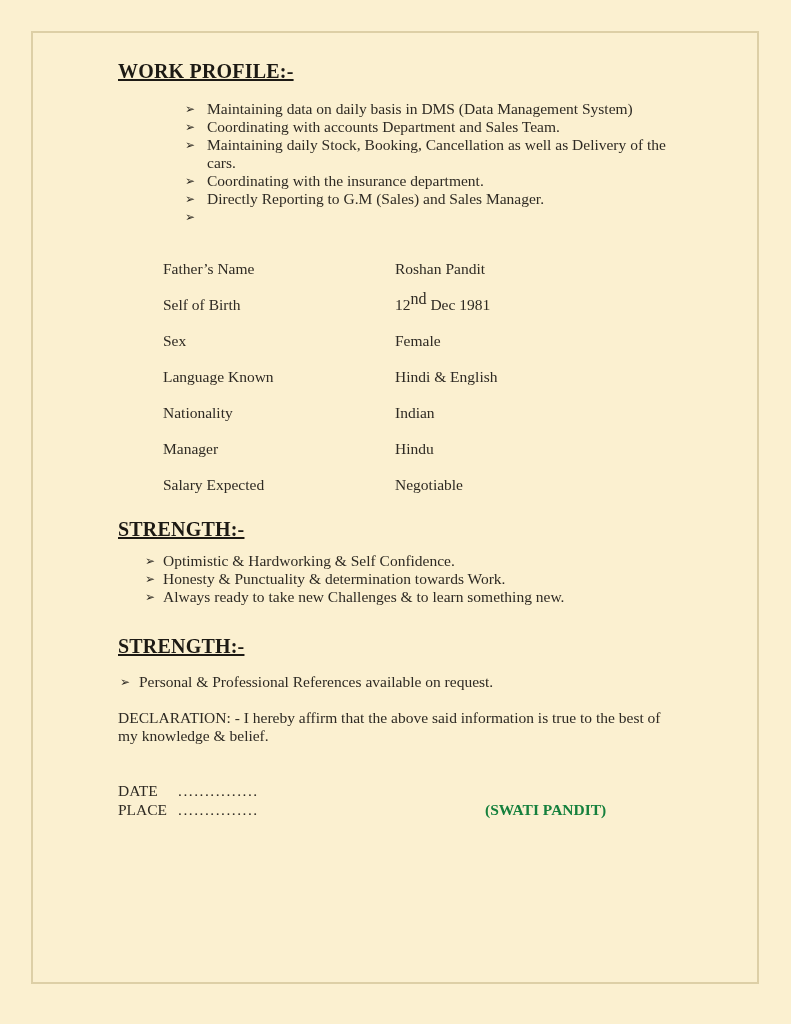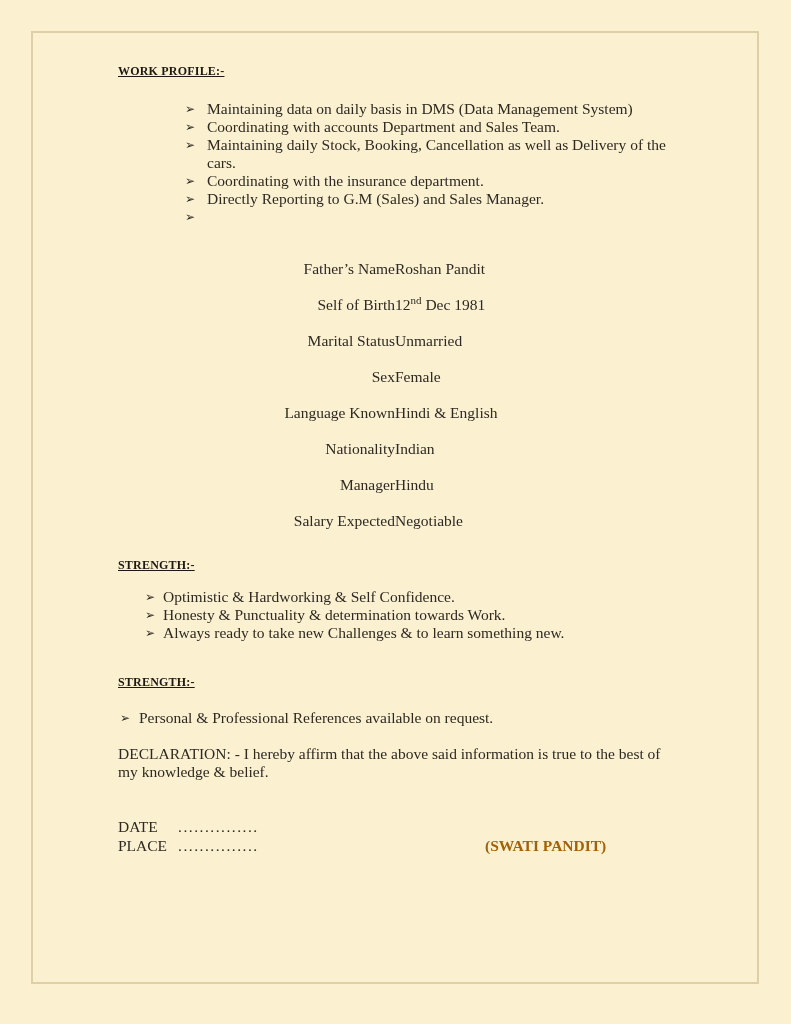--- a/index.html
+++ b/index.html
@@ -24,21 +24,21 @@
   .content {
     position: absolute;
     left: 118px;
     top: 62px;
     width: 556px;
     font-size: 15.5px;
     line-height: 18px;
   }
   h2 {
     margin: 0;
-    font-size: 12px;
+    font-size: 20px;
     line-height: 18px;
     font-weight: bold;
     text-decoration: underline;
     color: #1d1a14;
     letter-spacing: 0.2px;
   }
   ul { list-style: none; margin: 0; padding: 0; }
   li { position: relative; }
   .arrow {
     position: absolute;
@@ -49,43 +49,43 @@
   }
   
   #wp-heading { margin-bottom: 20px; }
   .wp-list { margin-bottom: 52px; }
   .wp-list li { padding-left: 89px; }
   .wp-list .arrow { left: 67px; }
   
   #pi-heading { margin-bottom: 20px; }
   .pi-rows { margin-bottom: 18px; }
   .pi-row { padding-left: 45px; height: 18px; margin-bottom: 18px; }
-  .pi-label { display: inline-block; width: 232px; text-align: right; }
-  sup { font-size: 11px; line-height: 0; }
+  .pi-label { display: inline-block; width: 232px; }
+  sup { font-size: 16px; line-height: 0; }
   
   #st-heading { margin-top: 26px; margin-bottom: 14px; }
   .st-list li { padding-left: 45px; }
   .st-list .arrow { left: 27px; }
   
   #rf-heading { margin-top: 31px; margin-bottom: 18px; }
   .rf-list li { padding-left: 21px; }
   .rf-list .arrow { left: 2px; }
   
   .declaration { margin-top: 18px; width: 556px; }
   
   .footer { margin-top: 36px; }
   .foot-line { position: relative; line-height: 19px; }
   .foot-label { display: inline-block; width: 60px; font-family: Liberation Serif, serif; }
   .dots { letter-spacing: 1.5px; }
   .signature {
     position: absolute;
     left: 367px;
     top: 0;
     font-weight: bold;
-    color: #a16207;
+    color: #15803d;
   }
 </style>
 </head>
 <body>
 
 <div class="page">
   <div class="frame"></div>
 
   <div class="content">
 
@@ -118,23 +118,20 @@
       </ul>
     </section>
 
     <section>
       <div class="pi-rows">
         <div class="pi-row">
           <span class="pi-label">Father’s Name</span><span class="pi-value">Roshan Pandit</span>
         </div>
         <div class="pi-row">
           <span class="pi-label">Self of Birth</span><span class="pi-value"><span>12</span><sup>nd</sup><span> Dec 1981</span></span>
-        </div>
-        <div class="pi-row">
-          <span class="pi-label">Marital Status</span><span class="pi-value">Unmarried</span>
         </div>
         <div class="pi-row">
           <span class="pi-label">Sex</span><span class="pi-value">Female</span>
         </div>
         <div class="pi-row">
           <span class="pi-label">Language Known</span><span class="pi-value">Hindi &amp; English</span>
         </div>
         <div class="pi-row">
           <span class="pi-label">Nationality</span><span class="pi-value">Indian</span>
         </div>

